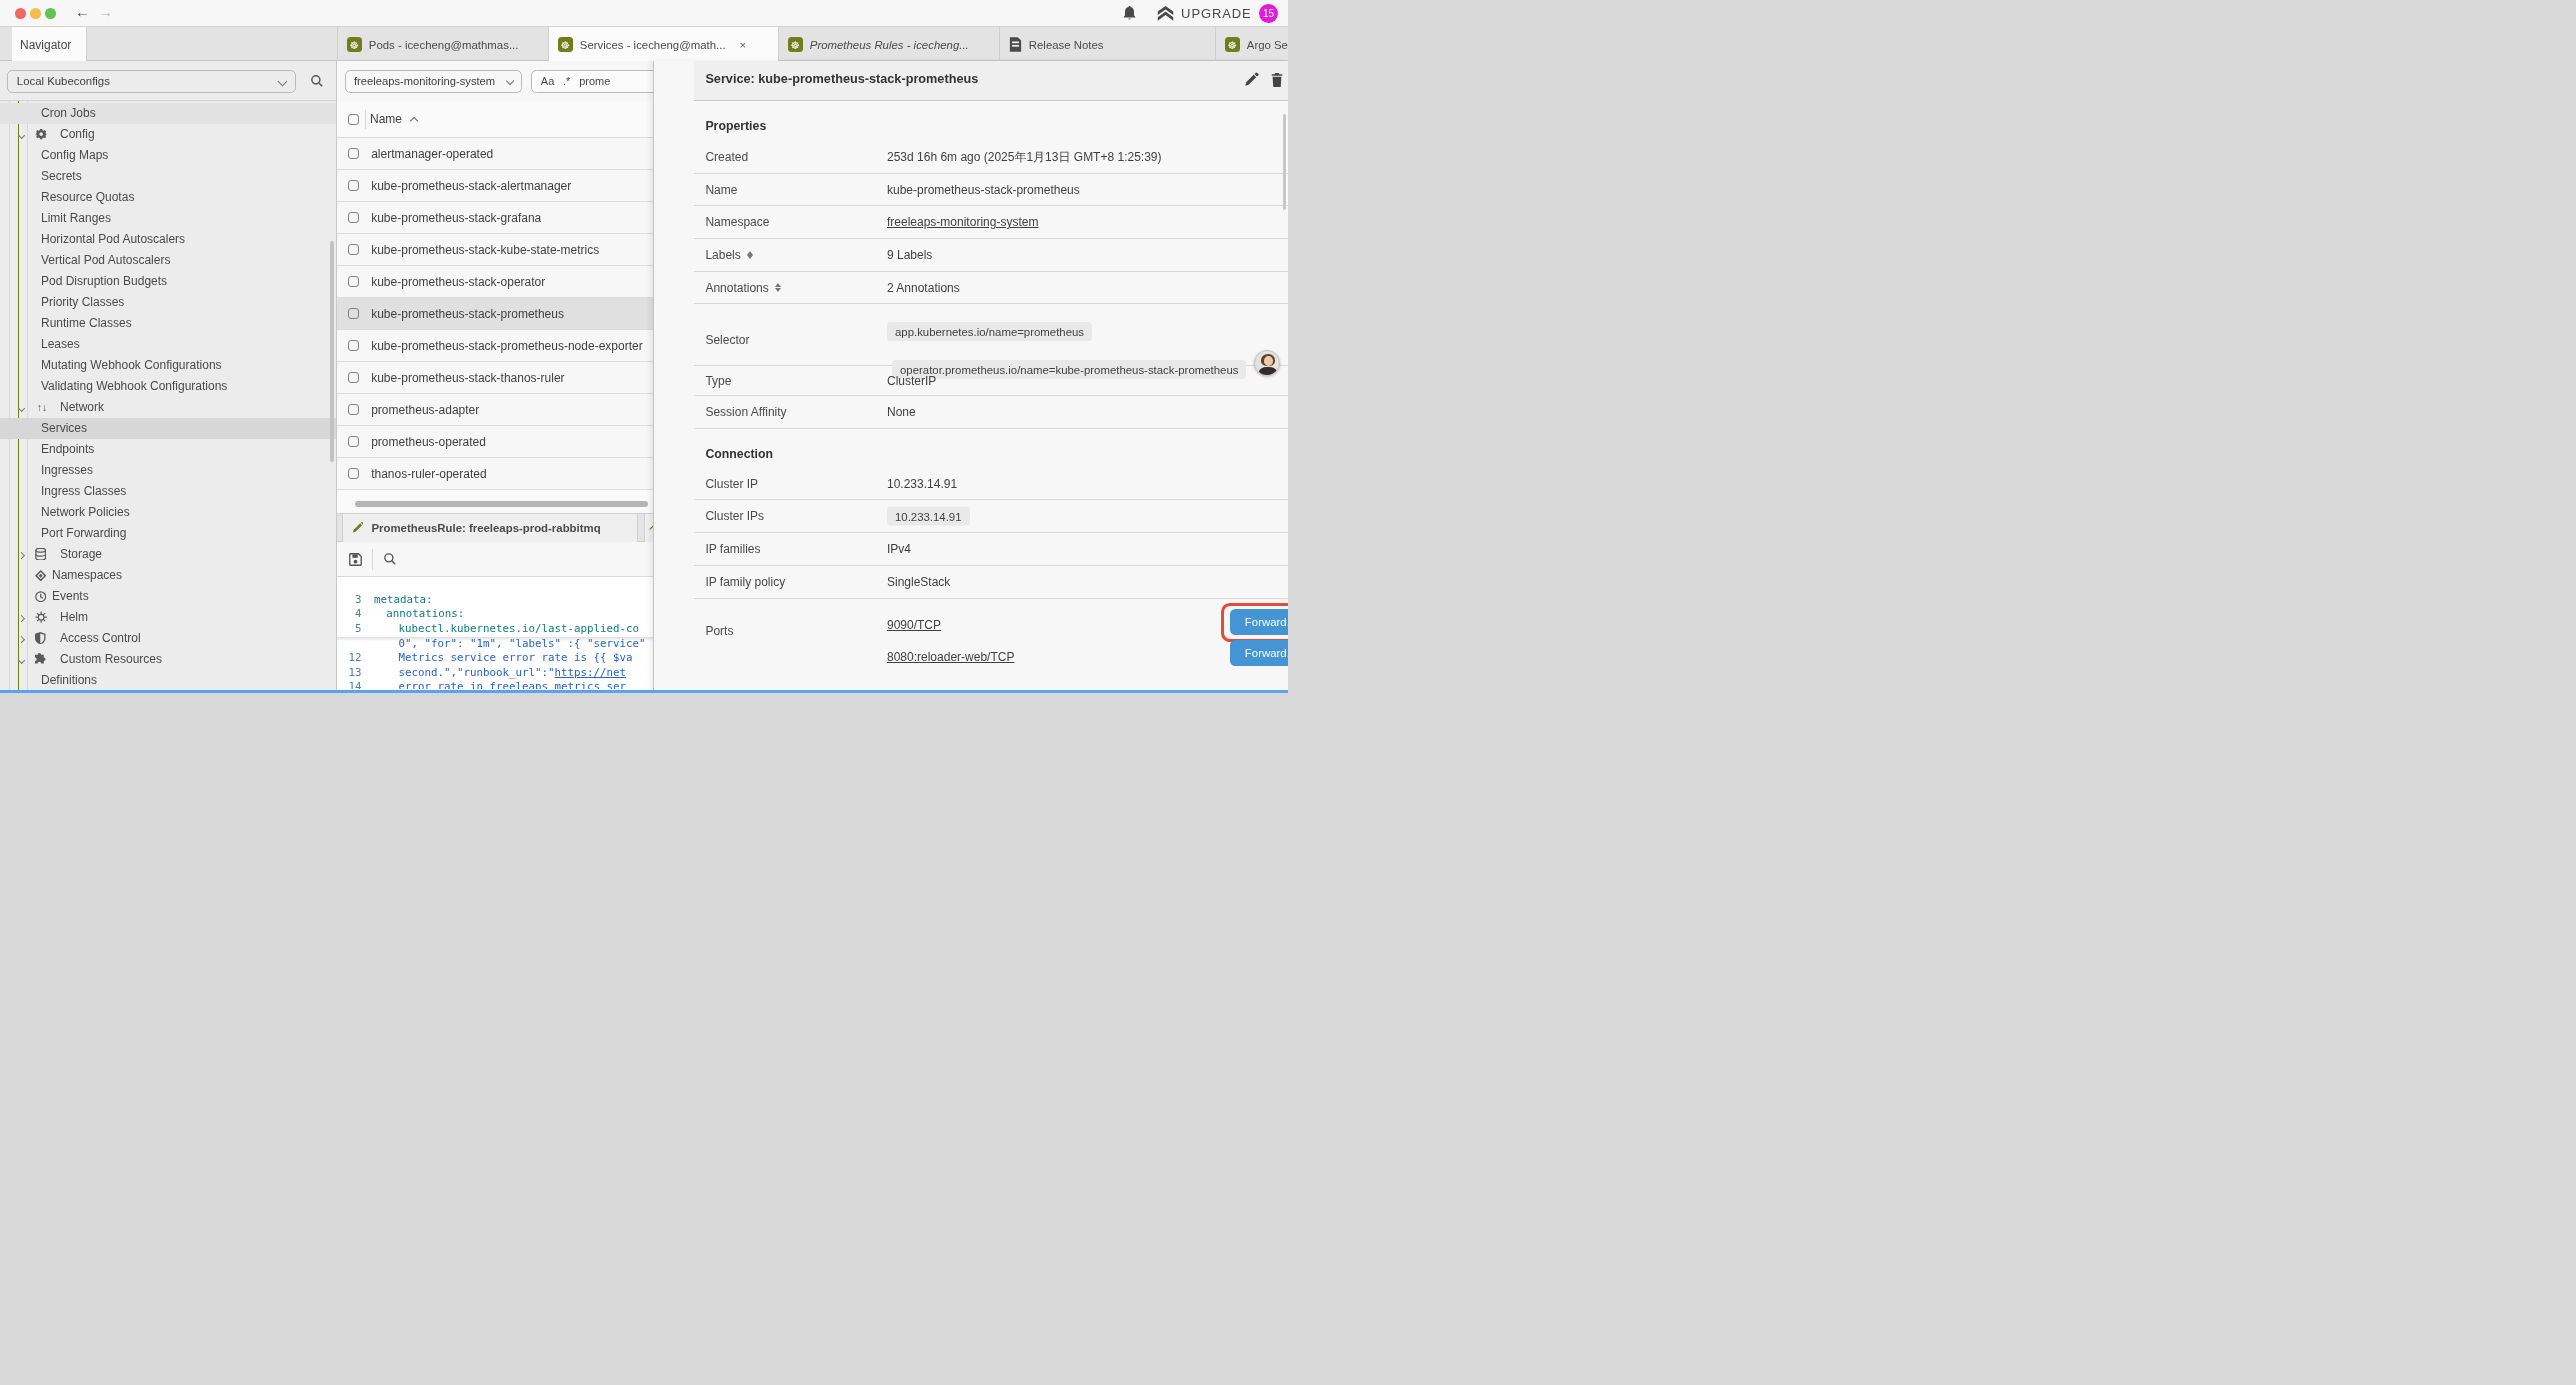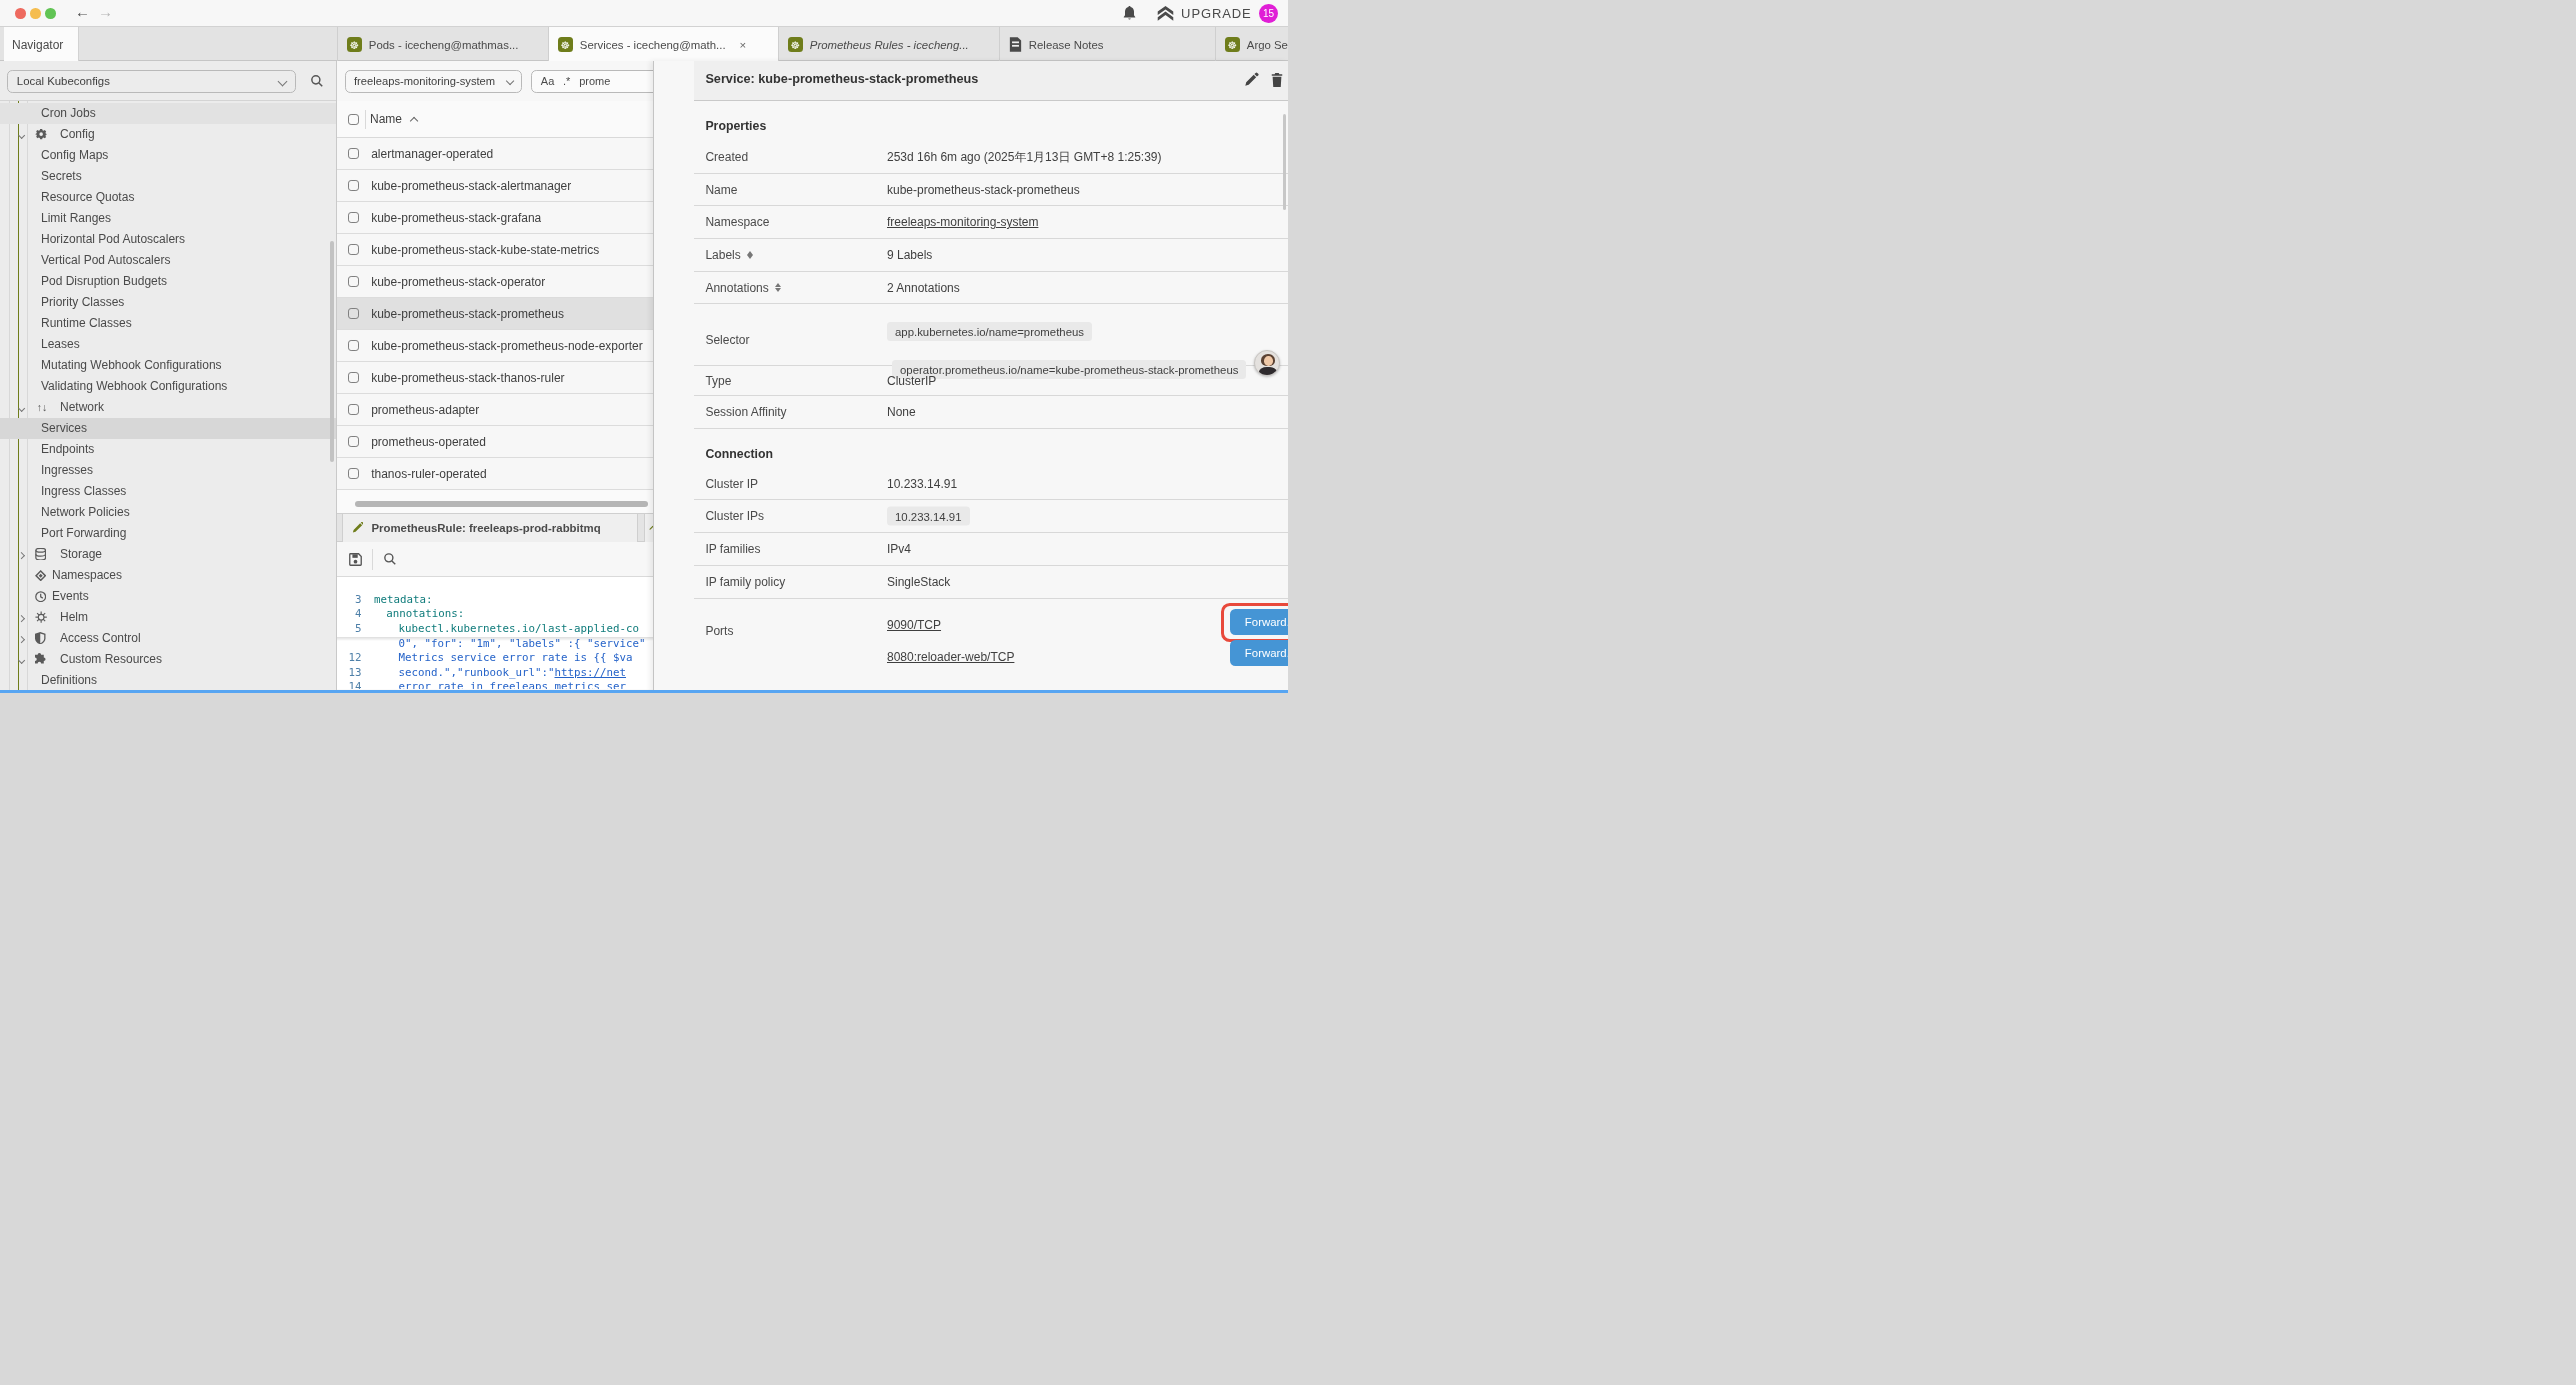--- a/index.html
+++ b/index.html
@@ -19,21 +19,21 @@
   #nav-back { left:75px; }
   #nav-fwd { left:98px; color:#b5b5b5; }
   #bell { position:absolute; left:1122px; top:5.3px; }
   #upgrade { position:absolute; left:1156px; top:5.3px; display:flex; align-items:center; gap:6.1px; }
   #upgrade span { font-size:13px; letter-spacing:0.9px; color:#4a4a4a; }
   #badge { position:absolute; left:1259px; top:3.5px; width:19px; height:19px; border-radius:50%;
     background:#e01ed6; color:#fff; font-size:10px; display:flex; align-items:center; justify-content:center; }
   
   #tabstrip { position:absolute; left:0; top:26px; width:100%; height:35px;
     background:#e3e3e3; border-top:0.9px solid #d2d2d2; border-bottom:0.9px solid #c6c6c6; }
-  #navigator-tab { position:absolute; left:4px; top:0; width:75px; height:35px; background:#fbfbfb;
+  #navigator-tab { position:absolute; left:12px; top:0; width:75px; height:35px; background:#fbfbfb;
     border-right:0.9px solid #d2d2d2; display:flex; align-items:center; padding-left:8px;
     font-size:12px; color:#4a4a4a; }
   .ktab { position:absolute; top:0; height:35px; display:flex; align-items:center; gap:7px;
     padding:0 8.8px; border-left:0.9px solid #cfcfcf; overflow:hidden; white-space:nowrap; }
   .ktab.active { background:#fbfbfb; }
   .ktab .lbl { font-size:11.4px; color:#4a4a4a; }
   .ktab .lbl.italic { font-style:italic; }
   .k8s-ic { width:15px; height:15px; background:#6f7d1b; border-radius:3.5px; color:#fff;
     font-size:10.5px; display:flex; align-items:center; justify-content:center; flex:none; }
   .close-x { font-size:11.4px; color:#666; margin-left:7px; }

